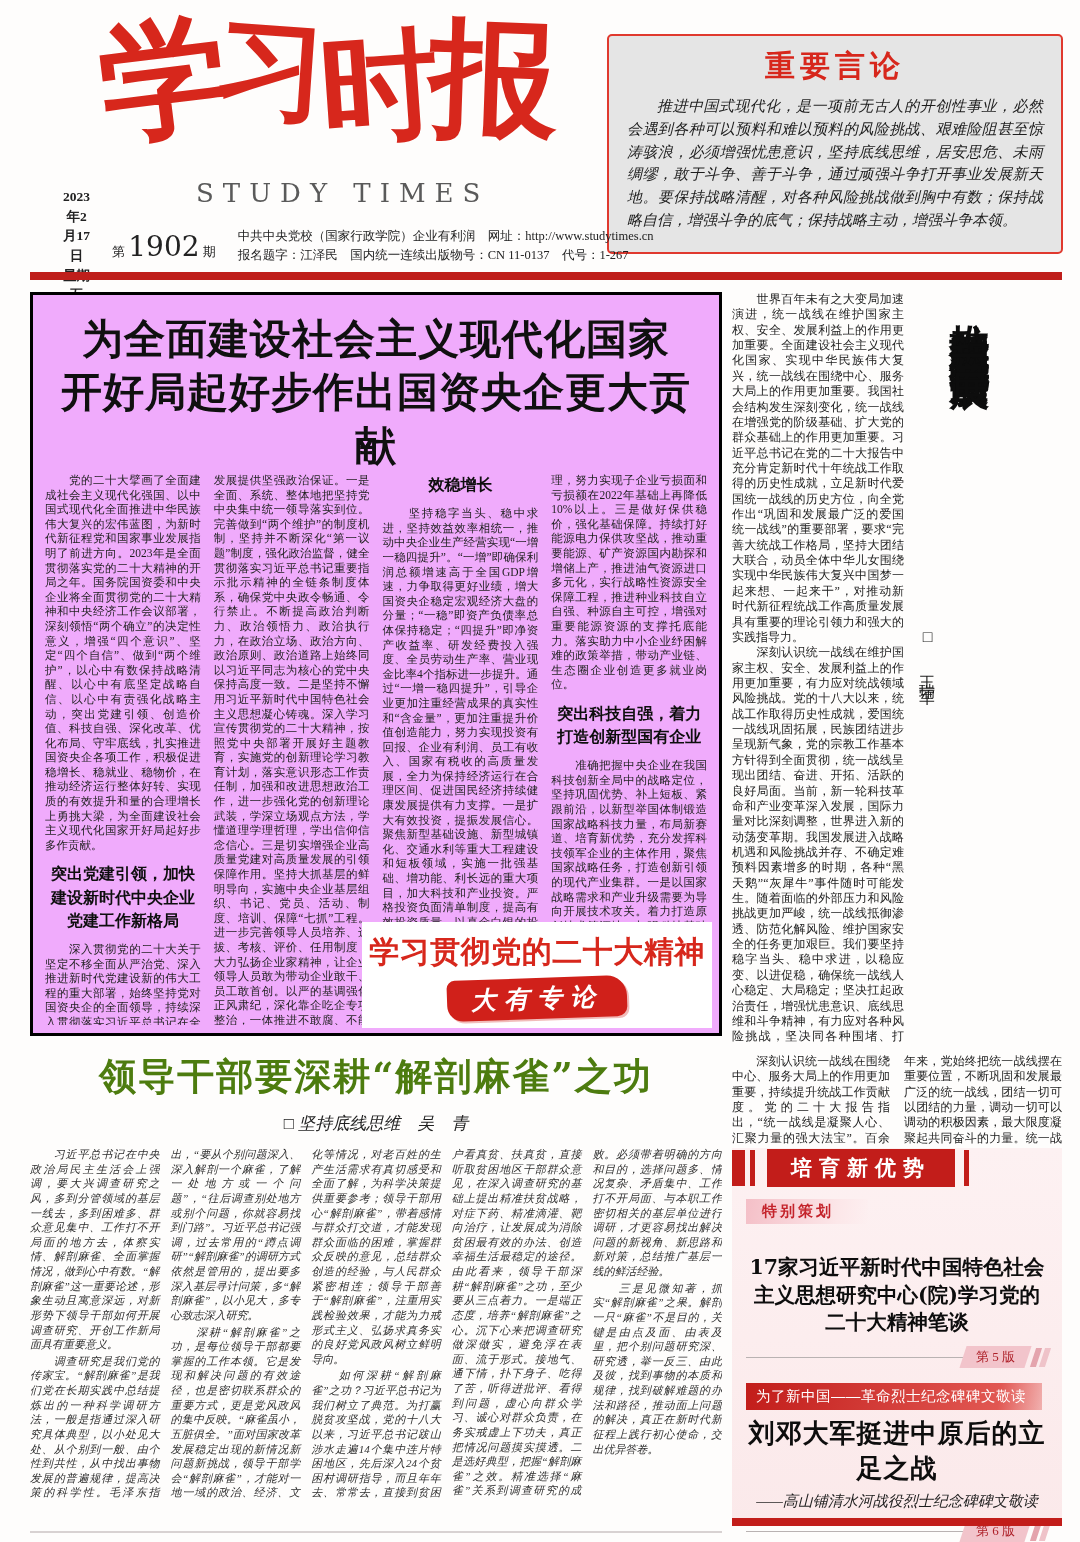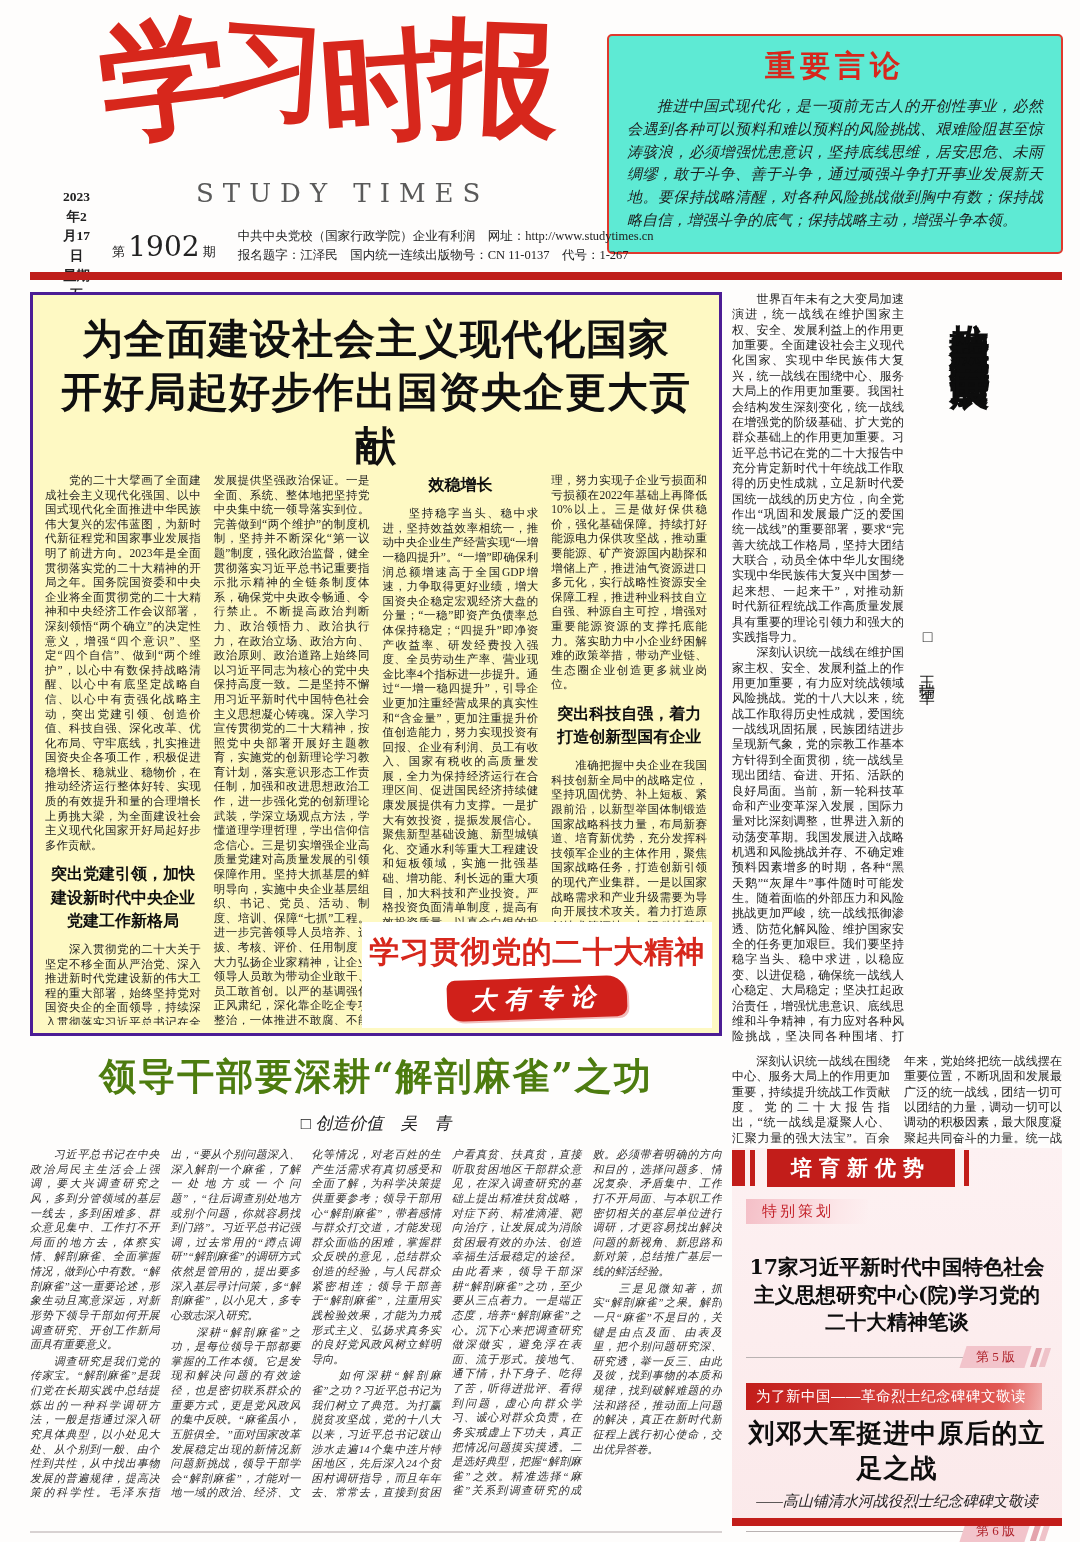--- a/index.html
+++ b/index.html
@@ -10,35 +10,35 @@
         font-family:"DejaVu Serif",serif;font-weight:bold;white-space:nowrap;}
   .mast span{display:inline-block;line-height:1;}
   .m1{font-size:128px;transform:rotate(-7deg);}
   .m2{font-size:110px;transform:rotate(4deg) translateY(-16px);margin-left:-12px;}
   .m3{font-size:118px;transform:rotate(-4deg) translateY(4px);margin-left:-6px;}
   .m4{font-size:128px;transform:rotate(2deg);margin-left:-8px;}
   .mast-en{position:absolute;left:196px;top:178px;font-size:26px;letter-spacing:9px;color:#5a5a5a;
            font-family:"DejaVu Serif",serif;}
   
   .quote{position:absolute;left:607px;top:34px;width:456px;height:220px;border:2px solid #e0392e;
-         border-radius:5px;background:#5eead4;padding:8px 18px;box-sizing:border-box;}
+         border-radius:5px;background:#e5e5e5;padding:8px 18px;box-sizing:border-box;}
   .q-title{text-align:center;color:#d7271c;font-size:30px;font-weight:900;letter-spacing:5px;
            font-family:"Liberation Sans",sans-serif;margin:2px 0 8px;}
   .q-body{font-size:15px;line-height:1.52;text-align:justify;text-indent:2em;font-style:italic;color:#1d1d1d;}
   
   .infobar{position:absolute;left:52px;top:220px;width:552px;height:52px;display:flex;align-items:center;gap:11px;}
   .ib-date{text-align:center;font-size:13.5px;line-height:1.45;font-weight:bold;}
   .vline{width:1px;height:36px;background:#8a8a8a;}
   .ib-issue{font-size:13px;white-space:nowrap;}
   .ib-issue b{font-size:28px;font-family:"DejaVu Serif",serif;font-weight:normal;}
   .ib-pub{font-size:12.5px;line-height:1.55;white-space:nowrap;}
   .redrule{position:absolute;left:30px;top:272px;width:1032px;height:8px;background:#bf1e1b;}
   
-  .lead{position:absolute;left:30px;top:292px;width:692px;height:744px;border:3px solid #4c1d95;
-        box-sizing:border-box;background:#fef9c3;padding:10px 10px 6px;overflow:hidden;}
+  .lead{position:absolute;left:30px;top:292px;width:692px;height:744px;border:3px solid #000000;
+        box-sizing:border-box;background:#f0abfc;padding:10px 10px 6px;overflow:hidden;}
   .l-head{text-align:center;font-family:"Liberation Sans",sans-serif;font-weight:900;color:#101010;
           font-size:41px;line-height:1.3;letter-spacing:1px;margin-top:8px;}
   .l-byline{text-align:center;font-size:19px;font-style:italic;margin:14px 0 10px;color:#1a1a1a;}
   .l-body{position:absolute;left:12px;right:12px;top:178px;bottom:8px;columns:4;column-gap:13px;
           font-size:11.5px;line-height:1.27;text-align:justify;color:#1f1f1f;overflow:hidden;}
   .l-body p{margin:0 0 1px;}
   .subhead{font-family:"Liberation Sans",sans-serif;font-weight:900;font-size:16px;line-height:1.45;
            text-align:center;margin:10px 2px;color:#0e0e0e;}
   .sloganbox{position:absolute;right:7px;bottom:5px;width:350px;height:106px;background:#fff;z-index:4;
              display:flex;flex-direction:column;align-items:center;justify-content:center;gap:5px;}
@@ -79,21 +79,21 @@
   .digest{position:absolute;left:732px;top:1148px;width:330px;height:378px;
           background:linear-gradient(180deg,#fdf1f2,#fbe9ea);}
   .d-head{display:flex;align-items:center;height:36px;padding-top:2px;}
   .d-bar1{width:13px;height:36px;background:#c21d1a;}
   .d-bar2{width:5px;height:36px;background:#c21d1a;margin-left:5px;}
   .d-bar3{width:5px;height:36px;background:#c21d1a;margin-left:9px;}
   .d-tab{background:#c21d1a;color:#fff;font-family:"Liberation Sans",sans-serif;font-weight:bold;
          font-size:21px;letter-spacing:7px;padding:5px 24px;margin-left:12px;}
   .d-item{padding:0 14px;}
   .tag-pink{display:inline-block;background:linear-gradient(100deg,#f4bfc7,#fce7e9 75%,rgba(252,231,233,0));
-            color:#c4232b;font-size:15px;font-weight:normal;letter-spacing:3px;padding:3px 34px 3px 16px;
+            color:#c4232b;font-size:15px;font-weight:bold;letter-spacing:3px;padding:3px 34px 3px 16px;
             margin:13px 0 5px;font-family:"Liberation Sans",sans-serif;}
   .tag-red{display:inline-block;background:linear-gradient(100deg,#c21d1a,#e15752 85%,rgba(225,87,82,.4));
            color:#fff;font-size:14.5px;padding:4px 16px 4px 10px;margin:13px 0 6px;letter-spacing:0.5px;
            font-family:"Liberation Sans",sans-serif;}
   .d-title{font-family:"DejaVu Serif",serif;font-weight:900;color:#0d0d0d;text-align:center;line-height:1.35;}
   .t1{font-size:20.5px;margin-top:25px;}
   .t2{font-size:26px;letter-spacing:1px;}
   .d-sub{text-align:center;font-size:15px;font-style:italic;margin-top:6px;color:#1d1d1d;}
   .d-pagerow{display:flex;align-items:center;margin:9px 0 2px;}
   .d-line{flex:1;height:1px;background:#b9b2b2;}
@@ -172,21 +172,21 @@
       <div class="ra-author">□ 王瑞军</div>
       <div class="ra-head">推动新时代新征程统战工作高质量发展</div>
     </div>
     <div class="ra-bottom">
         <p>　　深刻认识统一战线在围绕中心、服务大局上的作用更加重要，持续提升统战工作贡献度。党的二十大报告指出，“统一战线是凝聚人心、汇聚力量的强大法宝”。百余年来，党始终把统一战线摆在重要位置，不断巩固和发展最广泛的统一战线，团结一切可以团结的力量，调动一切可以调动的积极因素，最大限度凝聚起共同奋斗的力量。统一战线作为党的总路线总政策的重要组成部分，历来都把围绕中心、服务大局作为基本任务，把促进大团结大联合作为统战工作的本质要求。现在，我国已经开启全面建设社会主义现代化国家新征程，我们比历史上任何时期都更接近、更有信心和能力实现中华民族伟大复兴的宏伟目标。（下转2版）</p>
       </div>
   </div>
 
   <div class="comment">
     <div class="c-head">领导干部要深耕“解剖麻雀”之功</div>
-    <div class="c-byline">□ 创造价值　吴　青</div>
+    <div class="c-byline">□ 坚持底线思维　吴　青</div>
     <div class="c-body">
     <p>　　习近平总书记在中央政治局民主生活会上强调，要大兴调查研究之风，多到分管领域的基层一线去，多到困难多、群众意见集中、工作打不开局面的地方去，体察实情、解剖麻雀、全面掌握情况，做到心中有数。“解剖麻雀”这一重要论述，形象生动且寓意深远，对新形势下领导干部如何开展调查研究、开创工作新局面具有重要意义。</p>
         <p>　　调查研究是我们党的传家宝。“解剖麻雀”是我们党在长期实践中总结提炼出的一种科学调研方法，一般是指通过深入研究具体典型，以小处见大处、从个别到一般、由个性到共性，从中找出事物发展的普遍规律，提高决策的科学性。毛泽东指出，“要从个别问题深入、深入解剖一个麻雀，了解一处地方或一个问题”，“往后调查别处地方或别个问题，你就容易找到门路”。习近平总书记强调，过去常用的“蹲点调研”“解剖麻雀”的调研方式依然是管用的，提出要多深入基层寻计问策，多“解剖麻雀”，以小见大，多专心致志深入研究。</p>
         <p>　　深耕“解剖麻雀”之功，是每位领导干部都要掌握的工作本领。它是发现和解决问题的有效途径，也是密切联系群众的重要方式，更是党风政风的集中反映。“麻雀虽小，五脏俱全。”面对国家改革发展稳定出现的新情况新问题新挑战，领导干部学会“解剖麻雀”，才能对一地一域的政治、经济、文化等情况，对老百姓的生产生活需求有真切感受和全面了解，为科学决策提供重要参考；领导干部用心“解剖麻雀”，带着感情与群众打交道，才能发现群众面临的困难，掌握群众反映的意见，总结群众创造的经验，与人民群众紧密相连；领导干部善于“解剖麻雀”，注重用实践检验效果，才能为力戒形式主义、弘扬求真务实的良好党风政风树立鲜明导向。</p>
         <p>　　如何深耕“解剖麻雀”之功？习近平总书记为我们树立了典范。为打赢脱贫攻坚战，党的十八大以来，习近平总书记跋山涉水走遍14个集中连片特困地区，先后深入24个贫困村调研指导，而且年年去、常常去，直接到贫困户看真贫、扶真贫，直接听取贫困地区干部群众意见，在深入调查研究的基础上提出精准扶贫战略，对症下药、精准滴灌、靶向治疗，让发展成为消除贫困最有效的办法、创造幸福生活最稳定的途径。由此看来，领导干部深耕“解剖麻雀”之功，至少要从三点着力。一是端正态度，培养“解剖麻雀”之心。沉下心来把调查研究做深做实，避免浮在表面、流于形式。接地气、通下情，扑下身子、吃得了苦，听得进批评、看得到问题，虚心向群众学习、诚心对群众负责，在务实戒虚上下功夫，真正把情况问题摸实摸透。二是选好典型，把握“解剖麻雀”之效。精准选择“麻雀”关系到调查研究的成败。必须带着明确的方向和目的，选择问题多、情况复杂、矛盾集中、工作打不开局面、与本职工作密切相关的基层单位进行调研，才更容易找出解决问题的新视角、新思路和新对策，总结推广基层一线的鲜活经验。</p>
         <p>　　三是见微知著，抓实“解剖麻雀”之果。解剖一只“麻雀”不是目的，关键是由点及面、由表及里，把个别问题研究深、研究透，举一反三、由此及彼，找到事物的本质和规律，找到破解难题的办法和路径，推动面上问题的解决，真正在新时代新征程上践行初心使命，交出优异答卷。</p>
       </div>
   </div>
   <div class="bottom-line"></div>
 

